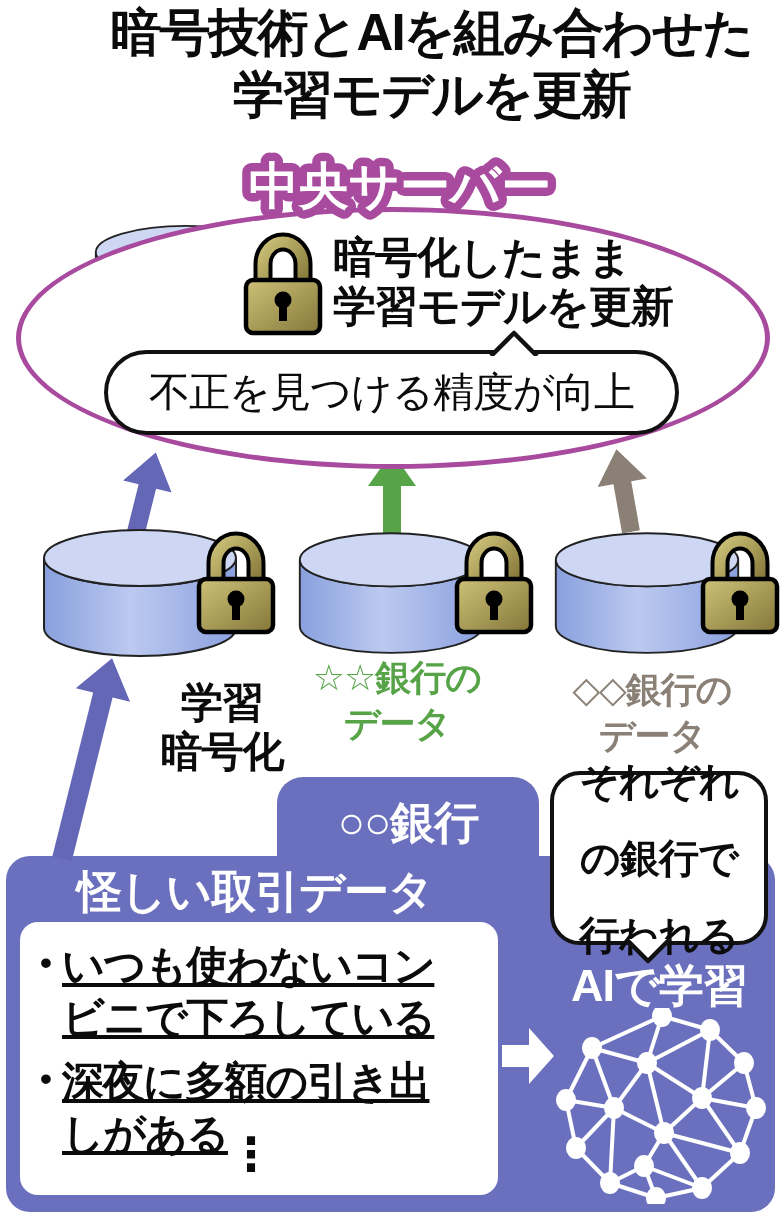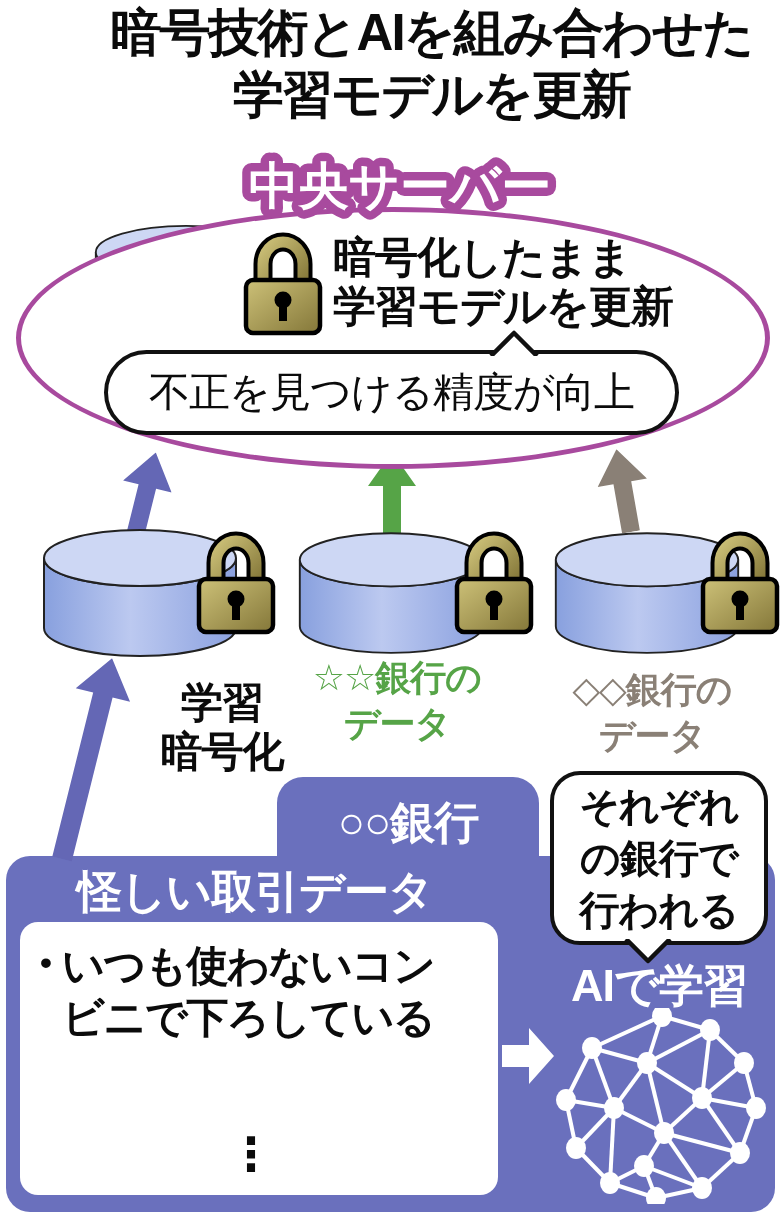--- a/index.html
+++ b/index.html
@@ -53,30 +53,30 @@
   .cap{font-weight:bold;font-size:36px;line-height:46px;text-align:center;letter-spacing:-1px;white-space:nowrap;}
   .cap-green{left:282px;top:655px;width:230px;color:var(--text-green,#56a447);}
   .cap-gray{left:536px;top:655px;width:232px;color:var(--text-gray,#8a8076);margin-top:12px;}
   .cap-black{left:122px;top:678px;width:200px;color:#0b0b0b;font-weight:bold;font-size:42px;line-height:49px;letter-spacing:-1px;text-align:center;white-space:nowrap;}
   
   .panel{left:6px;top:856px;width:769px;height:356px;background:var(--panel-purple,#6a70bd);border-radius:24px;z-index:1;}
   .panel-tab{left:277px;top:777px;width:262px;height:100px;background:var(--panel-purple,#6a70bd);border-radius:26px 26px 0 0;z-index:1;}
   .tab-label{left:277px;top:793px;width:262px;text-align:center;color:#fff;font-size:45px;font-weight:bold;letter-spacing:-1px;z-index:2;white-space:nowrap;}
   .panel-header{left:40px;top:862px;width:430px;text-align:center;color:#fff;font-size:45px;font-weight:bold;letter-spacing:-1px;z-index:2;white-space:nowrap;font-family:Liberation Mono, monospace;}
   .white-box{left:20px;top:922px;width:478px;height:273px;background:#fff;border-radius:18px;z-index:2;}
-  .bullets{left:40px;top:936px;width:450px;z-index:3;color:#0b0b0b;font-size:42px;font-weight:bold;line-height:52px;letter-spacing:-1.5px;}
+  .bullets{left:40px;top:936px;width:450px;z-index:3;color:#0b0b0b;font-size:42px;font-weight:bold;line-height:52px;letter-spacing:-1.5px;text-decoration:underline;}
   .bullet-item{margin-bottom:8px;white-space:nowrap;}
   .bullet-item .l2{margin-left:22px;}
   .blt{display:inline-block;width:22px;font-size:34px;vertical-align:6px;}
   .vdots{left:228px;top:1124px;width:40px;text-align:center;color:#0b0b0b;font-size:46px;font-weight:bold;line-height:60px;z-index:3;}
   
   .proc-bubble{
     left:550px;top:771px;width:210px;height:166px;background:#fff;border:4px solid #111;
     border-radius:30px;z-index:3;display:flex;flex-direction:column;align-items:center;justify-content:center;
-    font-size:40px;font-weight:bold;line-height:52px;letter-spacing:-1px;color:#0b0b0b;text-align:center;white-space:nowrap;
+    font-size:40px;font-weight:bold;line-height:52px;letter-spacing:-1px;color:#0b0b0b;text-align:center;white-space:nowrap;gap:25px;
   }
   .tail-down{left:624px;top:939px;width:48px;height:27px;z-index:4;}
   .ai-label{left:550px;top:956px;width:218px;text-align:center;color:#fff;font-size:45px;font-weight:bold;letter-spacing:-1px;z-index:3;white-space:nowrap;}
   .arr-right{left:502px;top:1028px;width:52px;height:56px;z-index:3;}
   .neural{left:552px;top:1008px;width:220px;height:196px;z-index:2;}
   .neural line{stroke:#fff;stroke-width:4;}
   .neural ellipse{fill:#fff;}
 </style>
 </head>
 <body>
@@ -194,20 +194,24 @@
   <div class="abs panel-tab"></div>
   <div class="abs panel"></div>
   <div class="abs tab-label">○○銀行</div>
   <div class="abs panel-header">怪しい取引データ</div>
 
   <div class="abs white-box"></div>
   <div class="abs bullets">
     <div class="bullet-item">
       <div><span class="blt">•</span><span>いつも使わないコン</span></div>
       <div class="l2">ビニで下ろしている</div>
+    </div>
+    <div class="bullet-item">
+      <div><span class="blt">•</span><span>深夜に多額の引き出</span></div>
+      <div class="l2">しがある</div>
     </div>
   </div>
   <div class="abs vdots">⋮</div>
 
   <div class="abs proc-bubble">
     <div>それぞれ</div>
     <div>の銀行で</div>
     <div>行われる</div>
   </div>
   <svg class="abs tail-down" viewBox="0 0 48 27">

